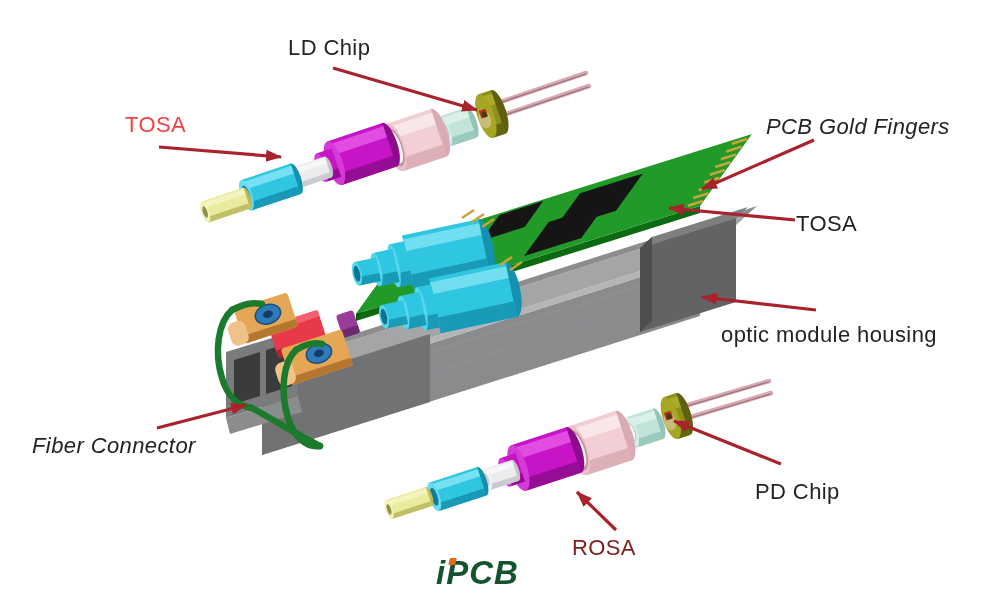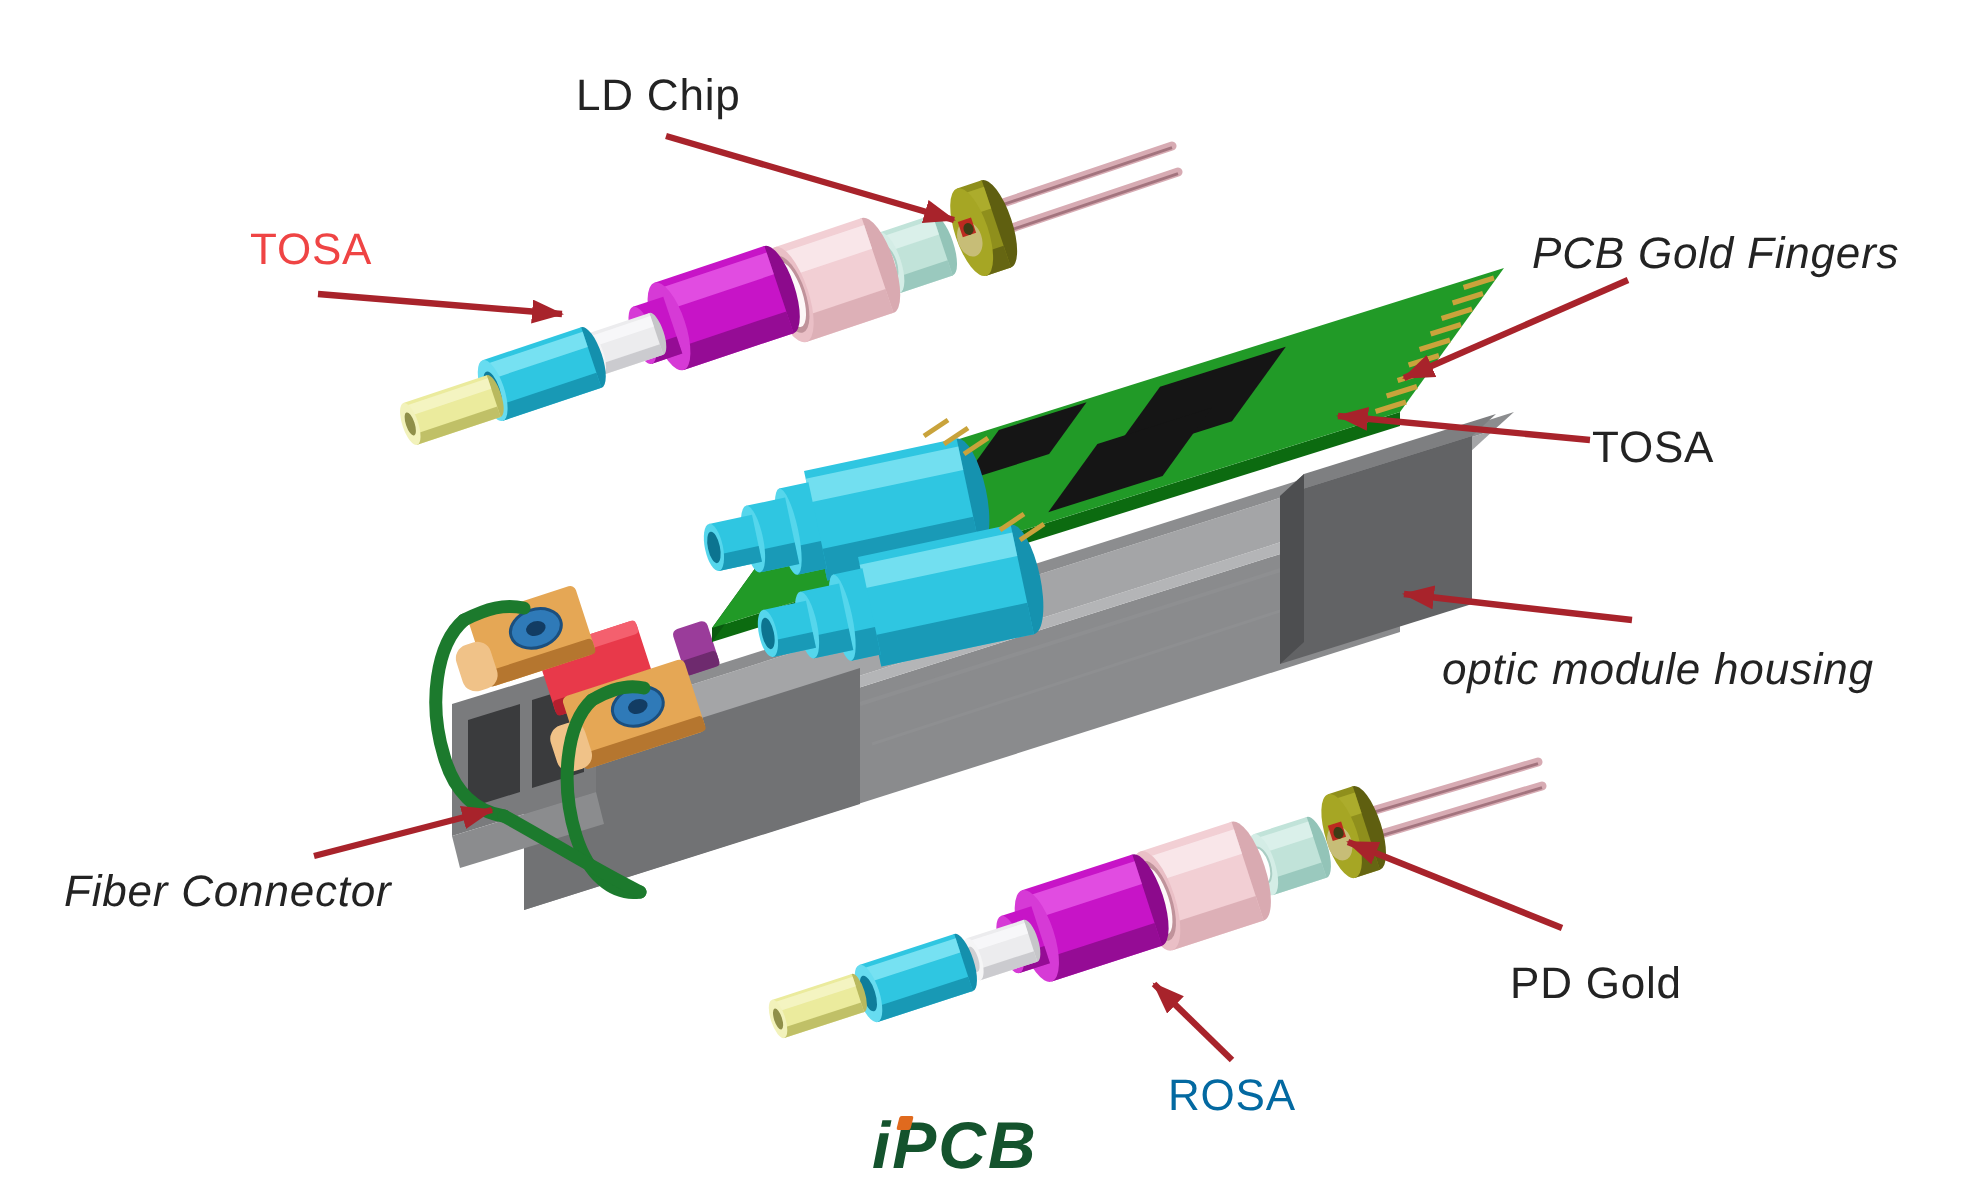--- a/index.html
+++ b/index.html
@@ -275,22 +275,22 @@
         <line x1="157" y1="428" x2="246" y2="405" stroke="#a8232b" stroke-width="3.2" marker-end="url(#ah)"></line>
         <line x1="781" y1="464" x2="674" y2="421" stroke="#a8232b" stroke-width="3.2" marker-end="url(#ah)"></line>
         <line x1="616" y1="530" x2="577" y2="492" stroke="#a8232b" stroke-width="3.2" marker-end="url(#ah)"></line>
       </g>
     </svg>
 
   <div class="label" style="left: 288px; top: 35px; color: rgb(35, 35, 35);">LD Chip</div>
   <div class="label" style="left: 125px; top: 112px; color: #ef4444;">TOSA</div>
   <div class="label" style="left: 766px; top: 114px; color: rgb(35, 35, 35); font-style: italic;">PCB Gold Fingers</div>
   <div class="label" style="left: 796px; top: 211px; color: rgb(35, 35, 35);">TOSA</div>
-  <div class="label" style="left: 721px; top: 322px; color: rgb(35, 35, 35); font-style: italic;">optic module housing</div>
+  <div class="label" style="left: 721px; top: 322px; color: rgb(35, 35, 35);">optic module housing</div>
   <div class="label" style="left: 32px; top: 433px; color: rgb(35, 35, 35); font-style: italic;">Fiber Connector</div>
-  <div class="label" style="left: 755px; top: 479px; color: rgb(35, 35, 35);">PD Gold</div>
-  <div class="label" style="left: 584px; top: 535px; color: #0369a1;">ROSA</div>
+  <div class="label" style="left: 755px; top: 479px; color: rgb(35, 35, 35);">PD Chip</div>
+  <div class="label" style="left: 572px; top: 535px; color: #7f1d1d;">ROSA</div>
 
   <div class="logo" style="color: #14532d;">
     <span>i</span><span>PCB</span>
     <span class="logo-dot" style="background: rgb(224, 106, 30);"></span>
   </div>
 </div>
 
 </body></html>

